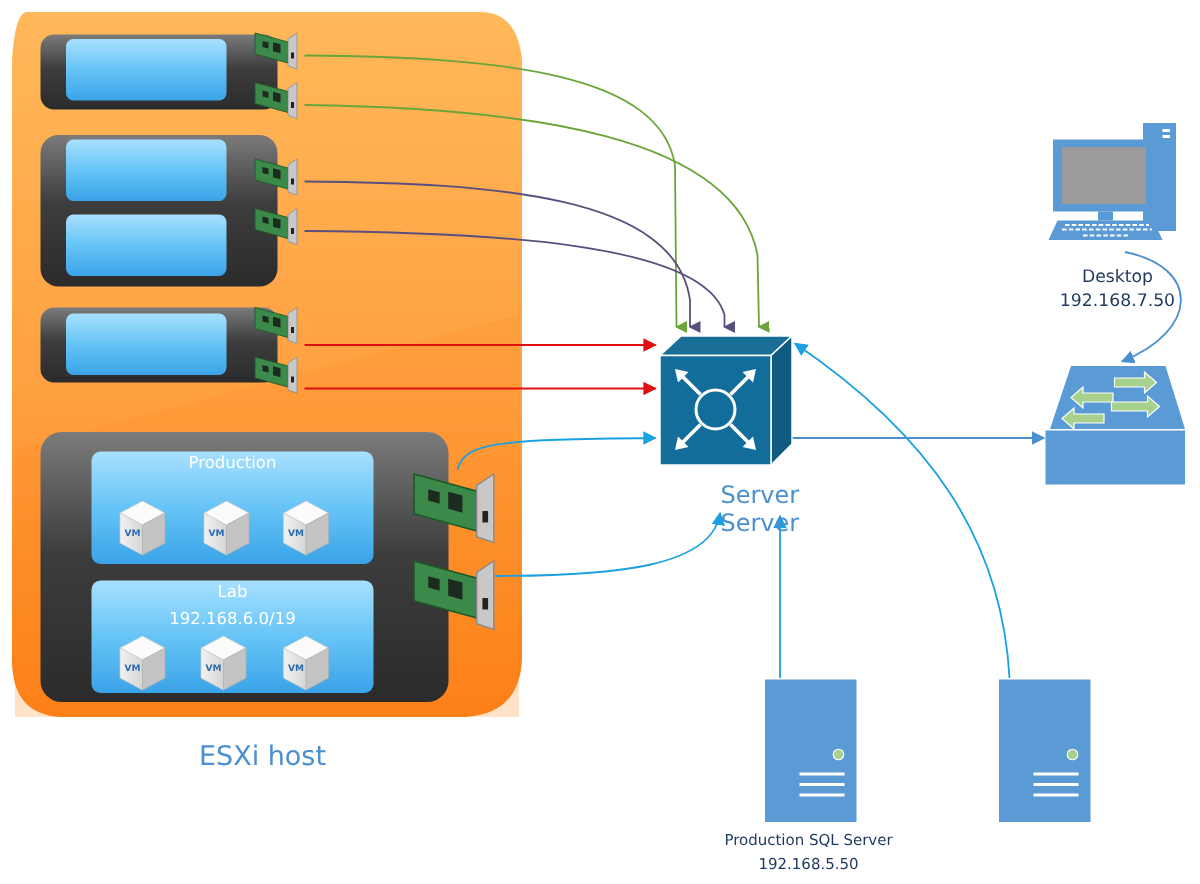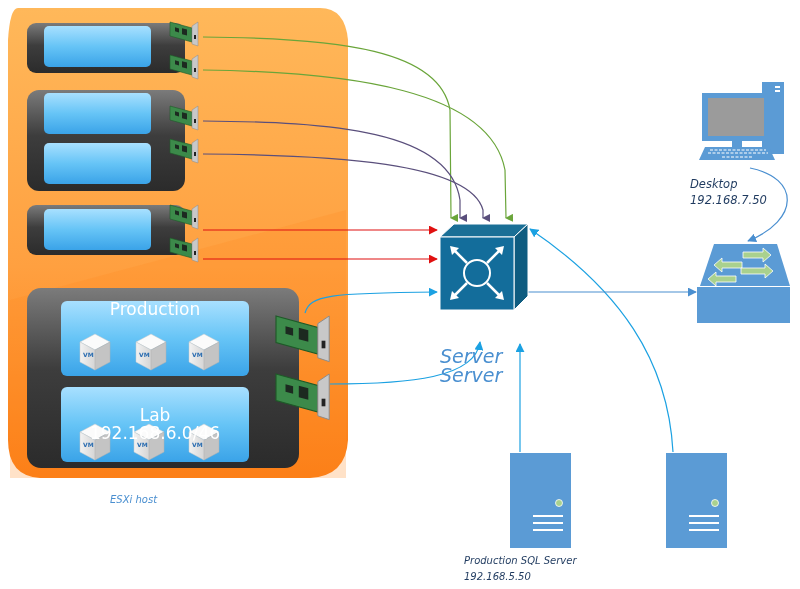--- a/index.html
+++ b/index.html
@@ -1,28 +1,28 @@
 <!DOCTYPE html>
 <html><head>
 <meta charset="utf-8">
 <style>
   html, body { margin:0; padding:0; background:#ffffff; }
   body { width:800px; height:589px; position:relative; overflow:hidden; font-family:"Liberation Sans", sans-serif; }
   svg.canvas { position:absolute; left:0; top:0; width:800px; height:589px; }
   .lbl { font-family:"DejaVu Sans", sans-serif; }
-  .ann { position:absolute; font-family:"DejaVu Sans", sans-serif; white-space:nowrap;font-style:italic; }
-  .host-label { left:110px; top:494px; width:130px; color:#4a8fd0; font-size:10px; }
-  .switch-label { left:440px; top:320px; width:85px; color:#4a8fd0; font-size:19px; line-height:19px;margin-top:27px; }
+  .ann { position:absolute; text-align:center; font-family:"DejaVu Sans", sans-serif; white-space:nowrap; }
+  .host-label { left:110px; top:494px; width:130px; color:#4a8fd0; font-size:18px; }
+  .switch-label { left:464px; top:320px; width:85px; color:#4a8fd0; font-size:16px; line-height:19px; }
   .desktop-label { left:690px; top:176px; width:110px; color:#1f3a5f; font-size:11.5px; line-height:16px; }
   .sql-label { width:150px; color:#1f3a5f; font-size:10px; line-height:16px; }
   .sql1 { left:464px; top:553px; }
   .sql2 { left:625px; top:553px; }
-  .group-label { position:absolute; text-align:center; color:#ffffff; font-family:"DejaVu Sans", sans-serif; font-size:17px; line-height:18px; width:186px; }
+  .group-label { position:absolute; text-align:center; color:#ffffff; font-family:"DejaVu Sans", sans-serif; font-size:11px; line-height:18px; width:186px; }
   .g-prod { left:62px; top:300px; }
-  .g-lab { left:62px; top:406px; }
+  .g-lab { left:62px; top:386px; }
 </style>
 </head>
 <body>
 
 <svg class="canvas" viewBox="0 0 800 589">
   <defs>
     <linearGradient id="orangeGrad" x1="0" y1="0" x2="0" y2="1">
       <stop offset="0" stop-color="#ffb85a"></stop>
       <stop offset="0.55" stop-color="#ffa040"></stop>
       <stop offset="1" stop-color="#fb7c14"></stop>
@@ -214,21 +214,21 @@
       <rect x="689" y="522" width="30" height="2" fill="#fff"></rect>
       <rect x="689" y="529" width="30" height="2" fill="#fff"></rect>
   </g>
 </svg>
 
 <div class="group-label g-prod">
   <div>Production</div>
 </div>
 <div class="group-label g-lab">
   <div>Lab</div>
-  <div>192.168.6.0/46</div>
+  <div>192.168.6.0/19</div>
 </div>
 
 <div class="ann host-label">ESXi host</div>
 
 <div class="ann switch-label">
   <div>Server</div>
   <div>Server</div>
 </div>
 
 <div class="ann desktop-label">

